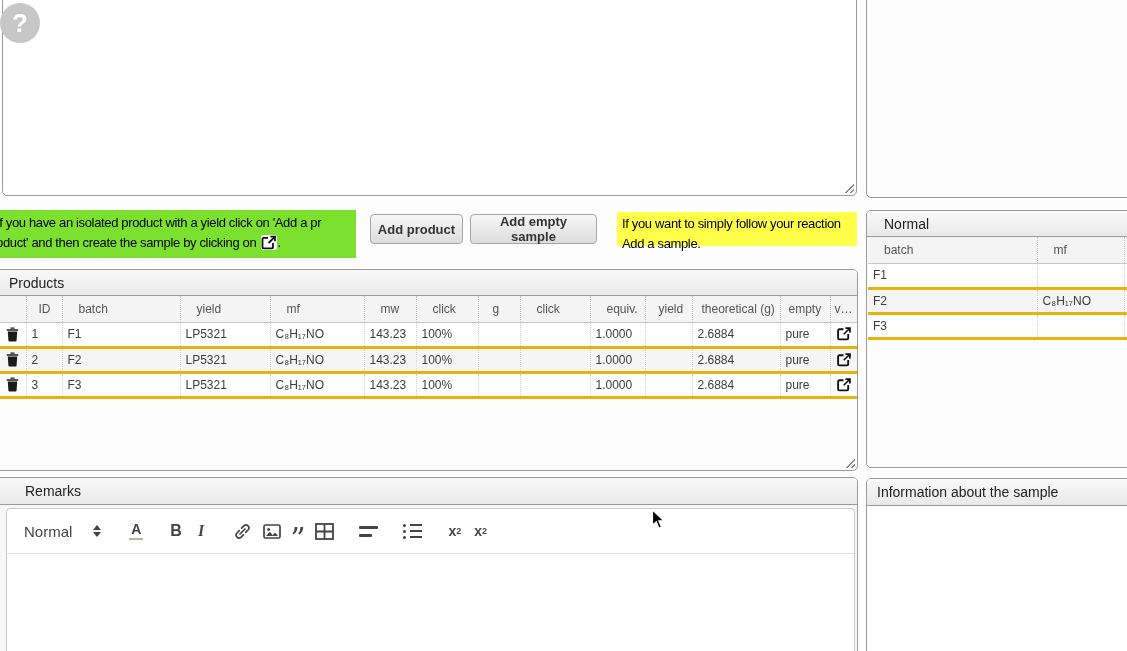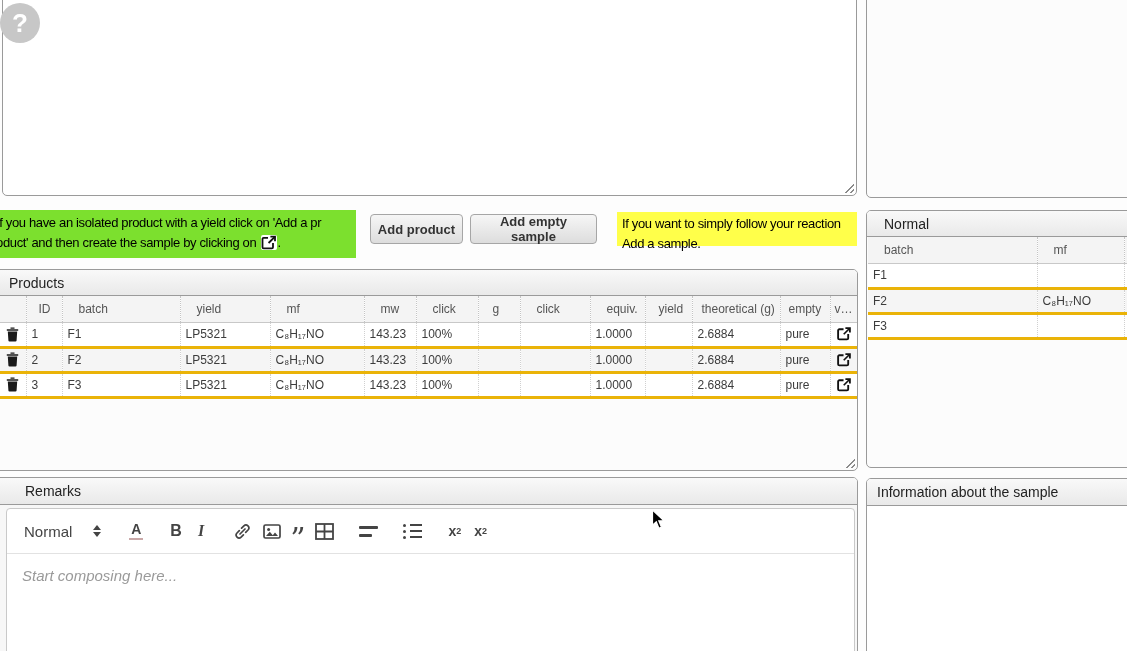--- a/index.html
+++ b/index.html
@@ -341,23 +341,20 @@
         </div>
         <div class="tb sub-btn">
             <span>x</span>
             <sub class="script">2</sub>
           </div>
         <div class="tb sup-btn">
             <span>x</span>
             <sup class="script">2</sup>
           </div>
       </div>
-      <div class="editor-body">
-        <span>Start composing here...</span>
-      </div>
     </div>
   </div>
 
   <div class="panel info-panel">
     <div class="panel-header">
       <span>Information about the sample</span>
     </div>
   </div>
 
   <div class="cursor">

